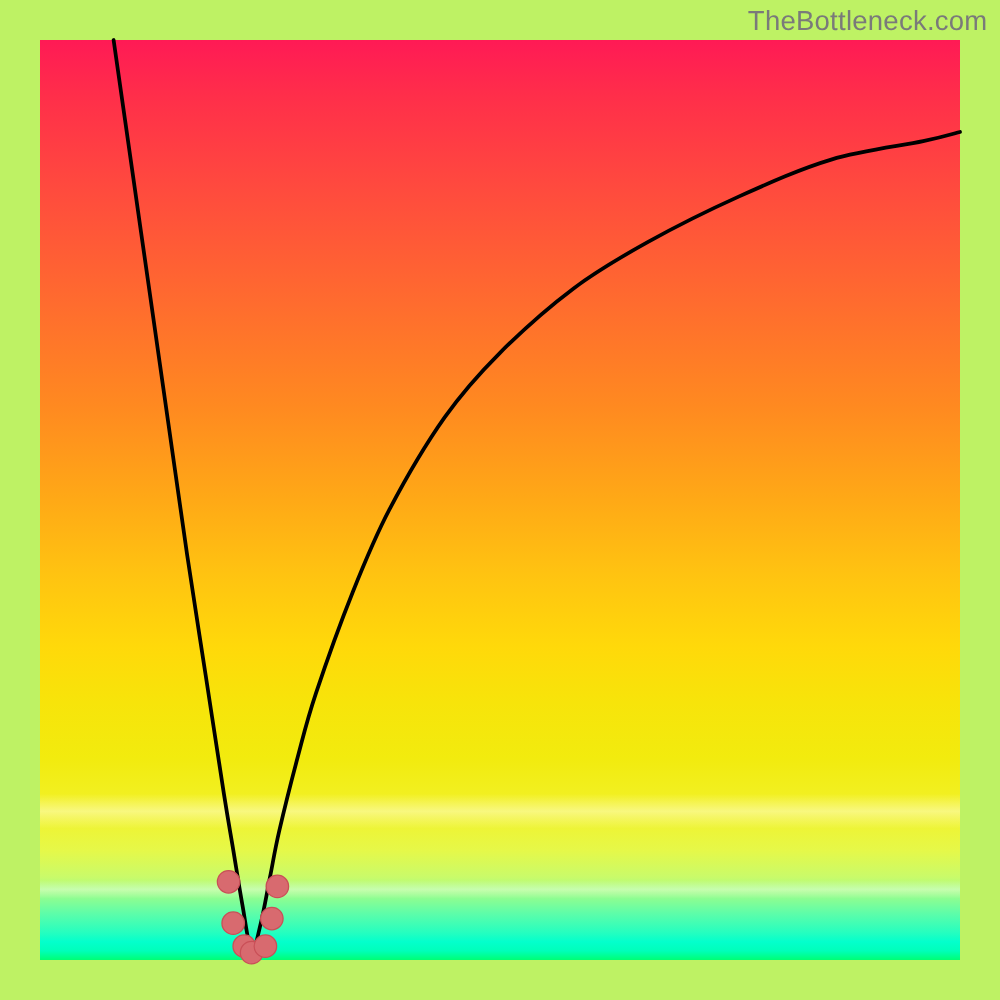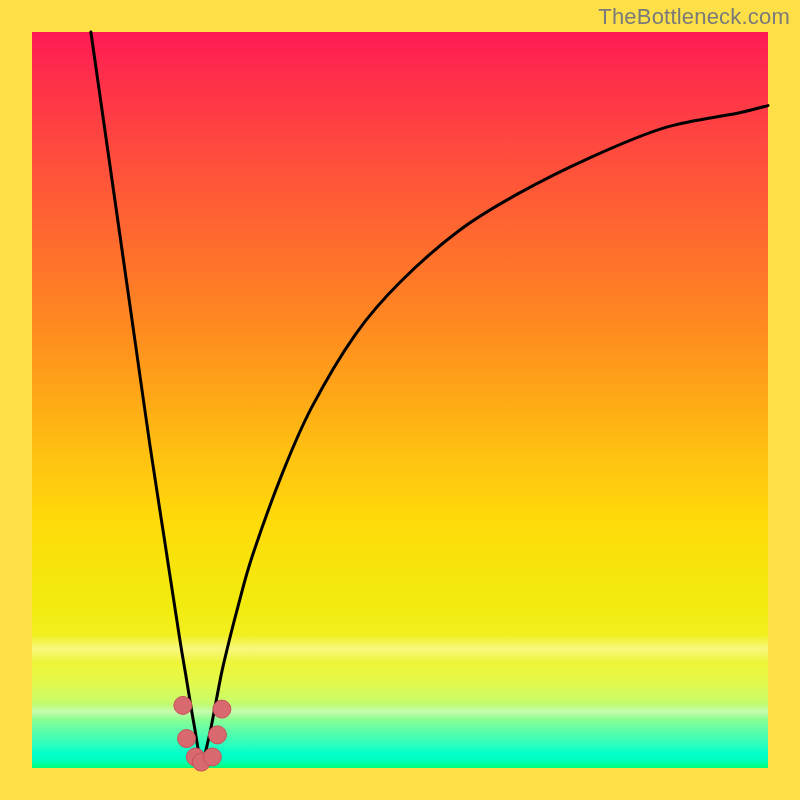--- a/index.html
+++ b/index.html
@@ -10,21 +10,21 @@
     background: #000;
     font-family: Arial, Helvetica, sans-serif;
     overflow: hidden;
   }
   .frame {
     position: absolute;
     left: 0;
     top: 0;
     width: 800px;
     height: 800px;
-    background: #fde047;
+    background: #bef264;
   }
   .plot-area {
     position: absolute;
     left: 32px;
     top: 32px;
     width: 736px;
     height: 736px;
     
     background: linear-gradient(to bottom,
       #ff1a55 0%,

